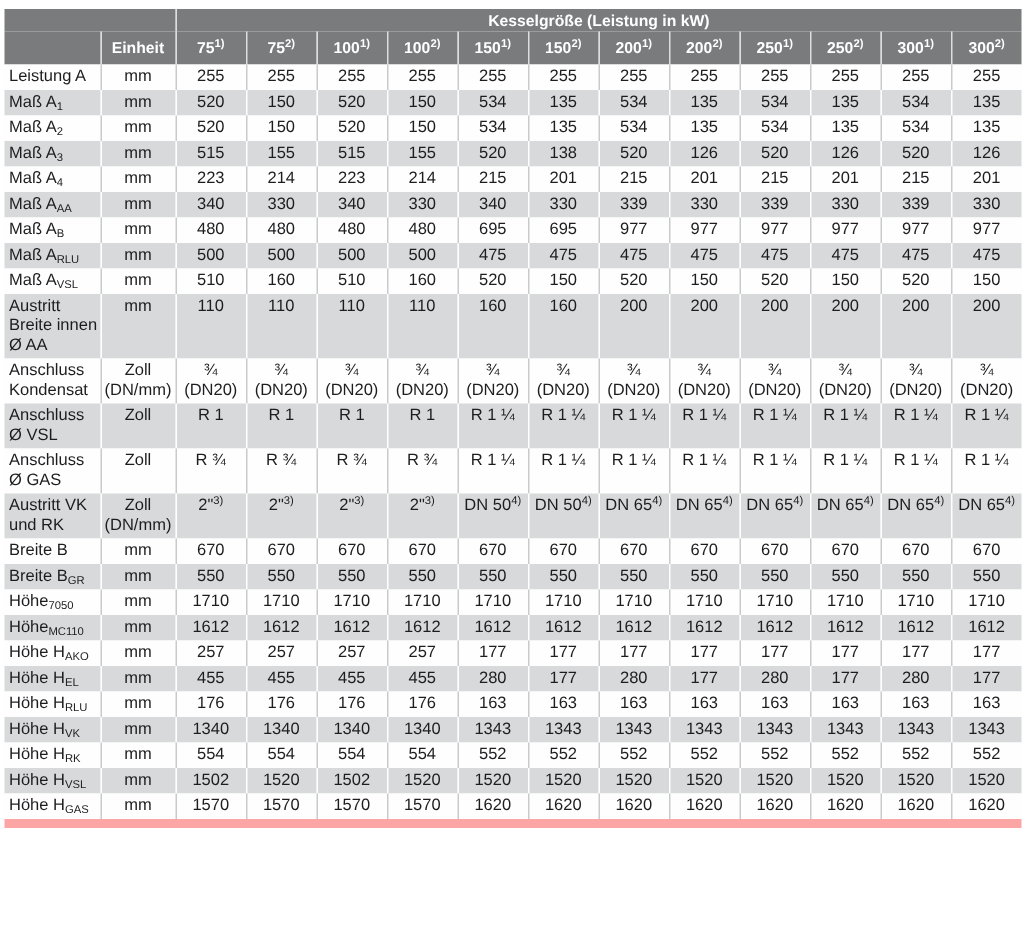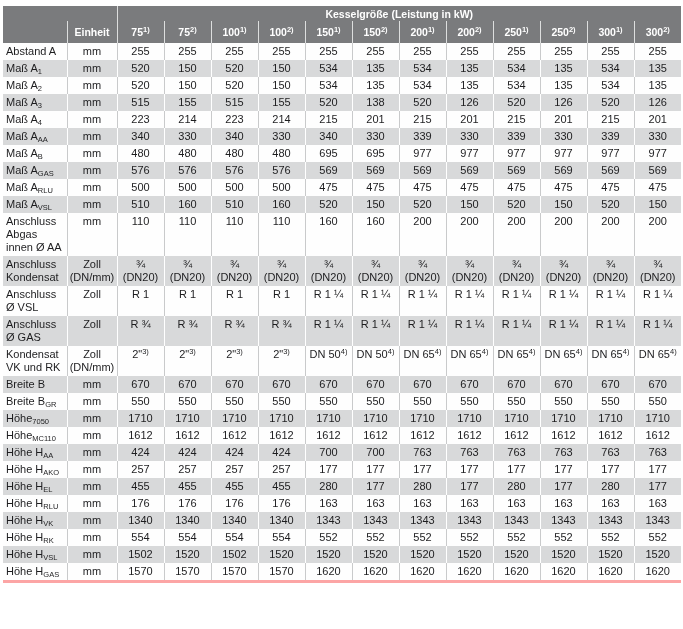--- a/index.html
+++ b/index.html
@@ -1,21 +1,21 @@
 <!DOCTYPE html>
 <html><head>
 <meta charset="utf-8">
 <style>
   html,body{margin:0;padding:0;background:#ffffff;}
   body{width:683px;height:629px;overflow:hidden;
        font-family:"Liberation Sans","DejaVu Sans",sans-serif;color:#1d1d1f;}
   .page{padding:6px 2px 0 3px;}
 
   table.spec{border-collapse:collapse;table-layout:fixed;width:678px;
-             font-size:11px;border-bottom:3px solid #fca5a5;}
+             font-size:11px;border-bottom:6px solid #fca5a5;}
   col.c-label{width:64px;}
   col.c-unit{width:50px;}
 
   thead th{background:#7a7b7d;color:#ffffff;font-weight:bold;
            font-size:10.5px;padding:1px 0;vertical-align:middle;}
   th.corner{height:13px;}
   th.group{height:13px;text-align:center;border-left:1px solid rgba(255,255,255,.75);}
   tr.size-row th{height:20px;text-align:center;}
   th.unithead,th.sizehead{border-left:1px solid rgba(255,255,255,.75);}
 
@@ -70,21 +70,21 @@
           <th class="sizehead">200<sup>1)</sup></th>
           <th class="sizehead">200<sup>2)</sup></th>
           <th class="sizehead">250<sup>1)</sup></th>
           <th class="sizehead">250<sup>2)</sup></th>
           <th class="sizehead">300<sup>1)</sup></th>
           <th class="sizehead">300<sup>2)</sup></th>
         </tr>
     </thead>
     <tbody id="table-body">
         <tr>
-          <td class="label">Abstand A</td>
+          <td class="label">Leistung A</td>
           <td class="unit">mm</td>
           <td class="value">255</td>
           <td class="value">255</td>
           <td class="value">255</td>
           <td class="value">255</td>
           <td class="value">255</td>
           <td class="value">255</td>
           <td class="value">255</td>
           <td class="value">255</td>
           <td class="value">255</td>
@@ -182,36 +182,20 @@
           <td class="value">695</td>
           <td class="value">695</td>
           <td class="value">977</td>
           <td class="value">977</td>
           <td class="value">977</td>
           <td class="value">977</td>
           <td class="value">977</td>
           <td class="value">977</td>
         </tr>
         <tr>
-          <td class="label">Maß A<sub>GAS</sub></td>
-          <td class="unit">mm</td>
-          <td class="value">576</td>
-          <td class="value">576</td>
-          <td class="value">576</td>
-          <td class="value">576</td>
-          <td class="value">569</td>
-          <td class="value">569</td>
-          <td class="value">569</td>
-          <td class="value">569</td>
-          <td class="value">569</td>
-          <td class="value">569</td>
-          <td class="value">569</td>
-          <td class="value">569</td>
-        </tr>
-        <tr>
           <td class="label">Maß A<sub>RLU</sub></td>
           <td class="unit">mm</td>
           <td class="value">500</td>
           <td class="value">500</td>
           <td class="value">500</td>
           <td class="value">500</td>
           <td class="value">475</td>
           <td class="value">475</td>
           <td class="value">475</td>
           <td class="value">475</td>
@@ -230,21 +214,21 @@
           <td class="value">520</td>
           <td class="value">150</td>
           <td class="value">520</td>
           <td class="value">150</td>
           <td class="value">520</td>
           <td class="value">150</td>
           <td class="value">520</td>
           <td class="value">150</td>
         </tr>
         <tr>
-          <td class="label">Anschluss Abgas innen Ø AA</td>
+          <td class="label">Austritt Breite innen Ø AA</td>
           <td class="unit">mm</td>
           <td class="value">110</td>
           <td class="value">110</td>
           <td class="value">110</td>
           <td class="value">110</td>
           <td class="value">160</td>
           <td class="value">160</td>
           <td class="value">200</td>
           <td class="value">200</td>
           <td class="value">200</td>
@@ -294,21 +278,21 @@
           <td class="value">R 1 ¼</td>
           <td class="value">R 1 ¼</td>
           <td class="value">R 1 ¼</td>
           <td class="value">R 1 ¼</td>
           <td class="value">R 1 ¼</td>
           <td class="value">R 1 ¼</td>
           <td class="value">R 1 ¼</td>
           <td class="value">R 1 ¼</td>
         </tr>
         <tr>
-          <td class="label">Kondensat VK und RK</td>
+          <td class="label">Austritt VK und RK</td>
           <td class="unit">Zoll (DN/mm)</td>
           <td class="value">2"<sup>3)</sup></td>
           <td class="value">2"<sup>3)</sup></td>
           <td class="value">2"<sup>3)</sup></td>
           <td class="value">2"<sup>3)</sup></td>
           <td class="value">DN 50<sup>4)</sup></td>
           <td class="value">DN 50<sup>4)</sup></td>
           <td class="value">DN 65<sup>4)</sup></td>
           <td class="value">DN 65<sup>4)</sup></td>
           <td class="value">DN 65<sup>4)</sup></td>
@@ -374,36 +358,20 @@
           <td class="value">1612</td>
           <td class="value">1612</td>
           <td class="value">1612</td>
           <td class="value">1612</td>
           <td class="value">1612</td>
           <td class="value">1612</td>
           <td class="value">1612</td>
           <td class="value">1612</td>
         </tr>
         <tr>
-          <td class="label">Höhe H<sub>AA</sub></td>
-          <td class="unit">mm</td>
-          <td class="value">424</td>
-          <td class="value">424</td>
-          <td class="value">424</td>
-          <td class="value">424</td>
-          <td class="value">700</td>
-          <td class="value">700</td>
-          <td class="value">763</td>
-          <td class="value">763</td>
-          <td class="value">763</td>
-          <td class="value">763</td>
-          <td class="value">763</td>
-          <td class="value">763</td>
-        </tr>
-        <tr>
           <td class="label">Höhe H<sub>AKO</sub></td>
           <td class="unit">mm</td>
           <td class="value">257</td>
           <td class="value">257</td>
           <td class="value">257</td>
           <td class="value">257</td>
           <td class="value">177</td>
           <td class="value">177</td>
           <td class="value">177</td>
           <td class="value">177</td>

